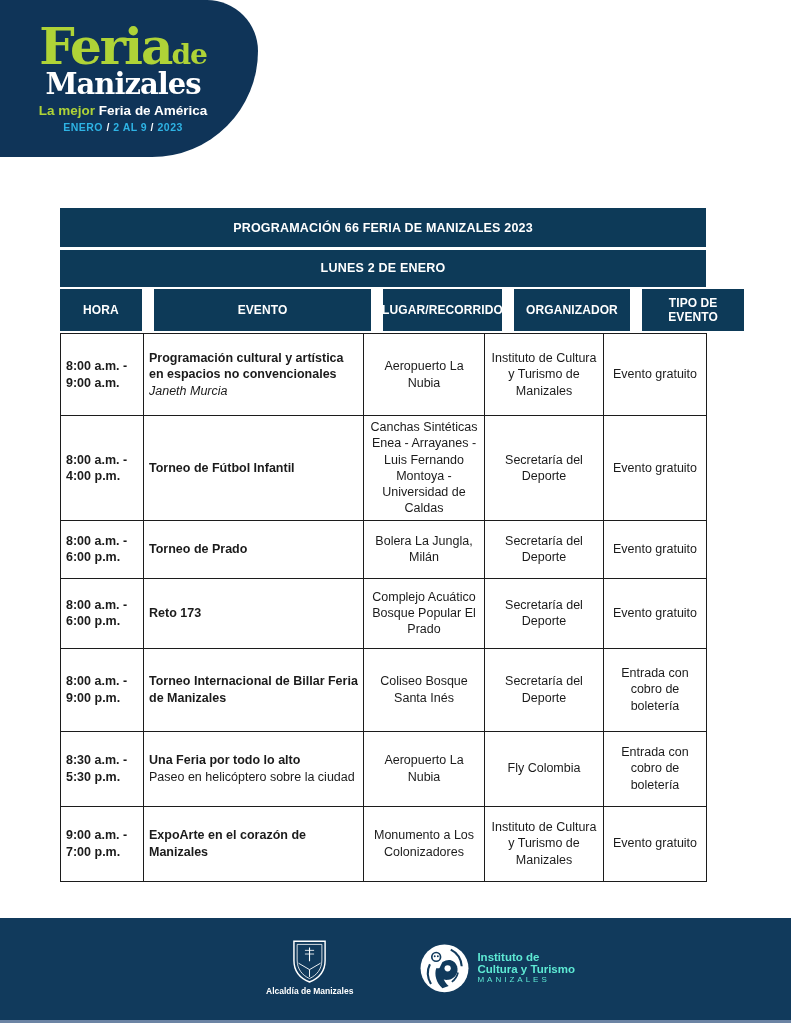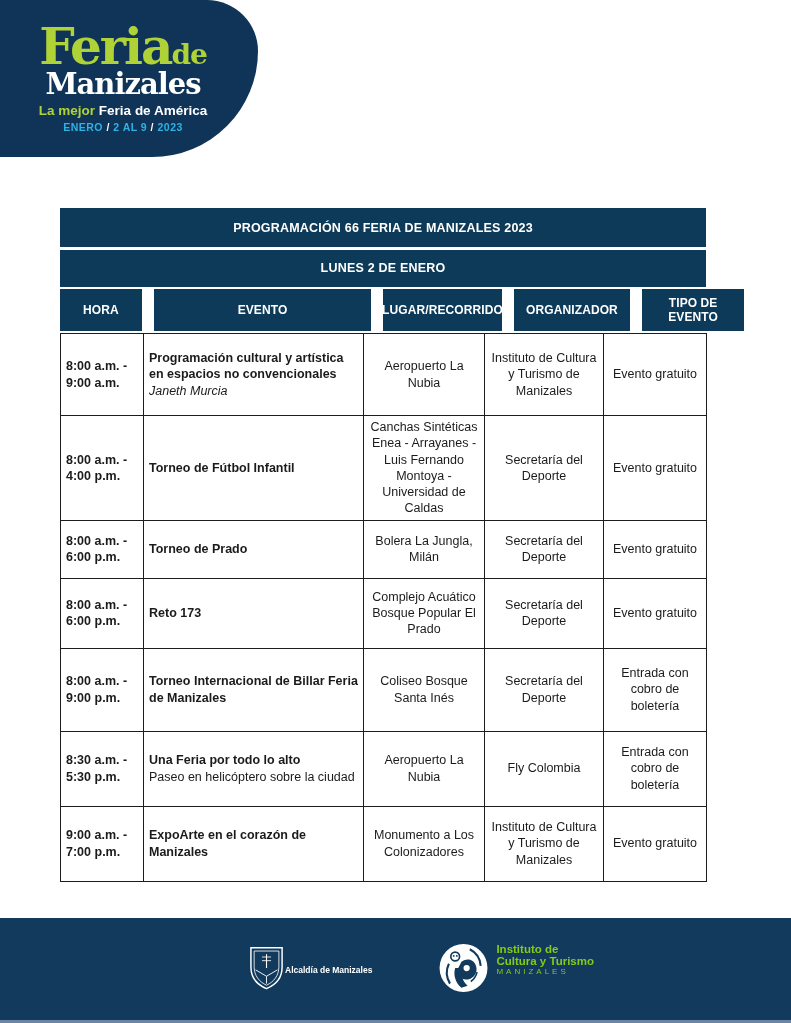--- a/index.html
+++ b/index.html
@@ -64,23 +64,23 @@
 
   
   .footer {
     position:absolute; left:0; top:918px; width:791px; height:105px;
     background:#113a5c; border-bottom:3px solid #6c84a4;
   }
   .f-content {
     position:absolute; left:50%; top:50%; transform:translate(-50%,-52%) translateX(25px);
     display:flex; align-items:center; gap:66px;
   }
-  .alcaldia { display:flex; flex-direction:row; align-items:center; color:#fff; }
+  .alcaldia { display:flex; flex-direction:column; align-items:center; color:#fff; }
   .alc-label { font-size:8.5px; font-weight:700; margin-top:3px; white-space:nowrap; }
-  .instituto { display:flex; gap:8px; color:#84cc16; }
+  .instituto { display:flex; align-items:center; gap:8px; color:#5eead4; }
   .inst-text { line-height:1.05; }
   .inst-l1, .inst-l2 { font-size:11.5px; font-weight:700; }
   .inst-l3 { font-size:8px; font-weight:400; letter-spacing:3px; margin-top:1px; }
 </style>
 </head>
 <body>
 
 <div class="sheet">
 
   <header class="logo-blob">

